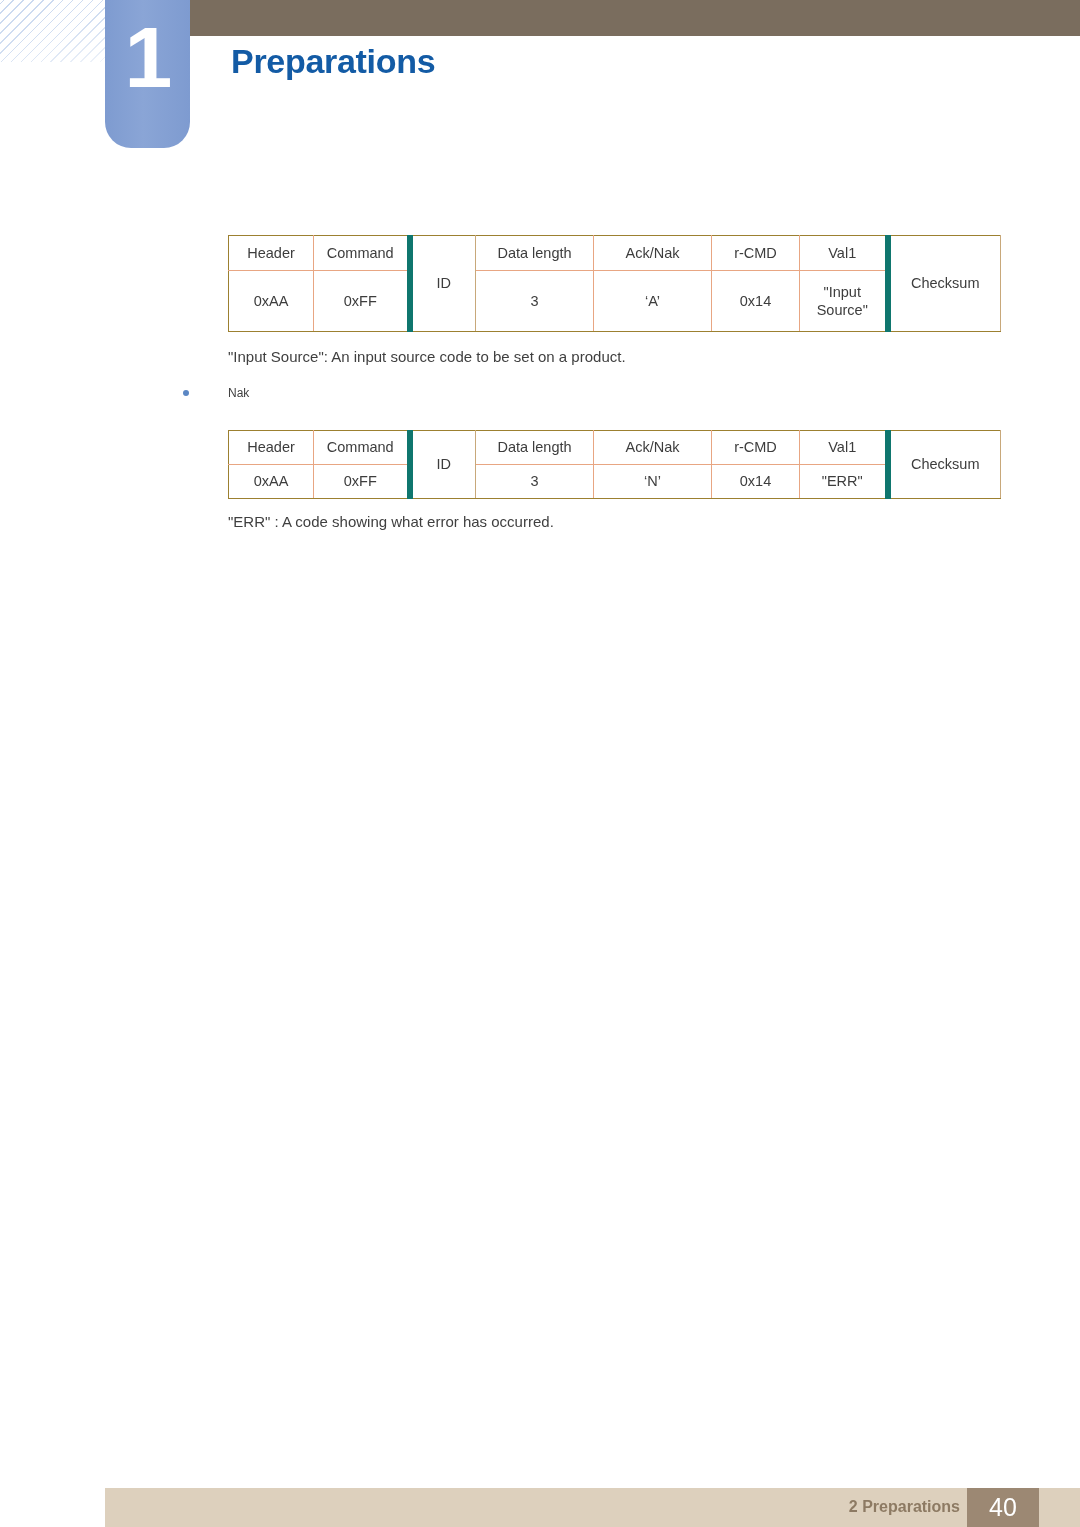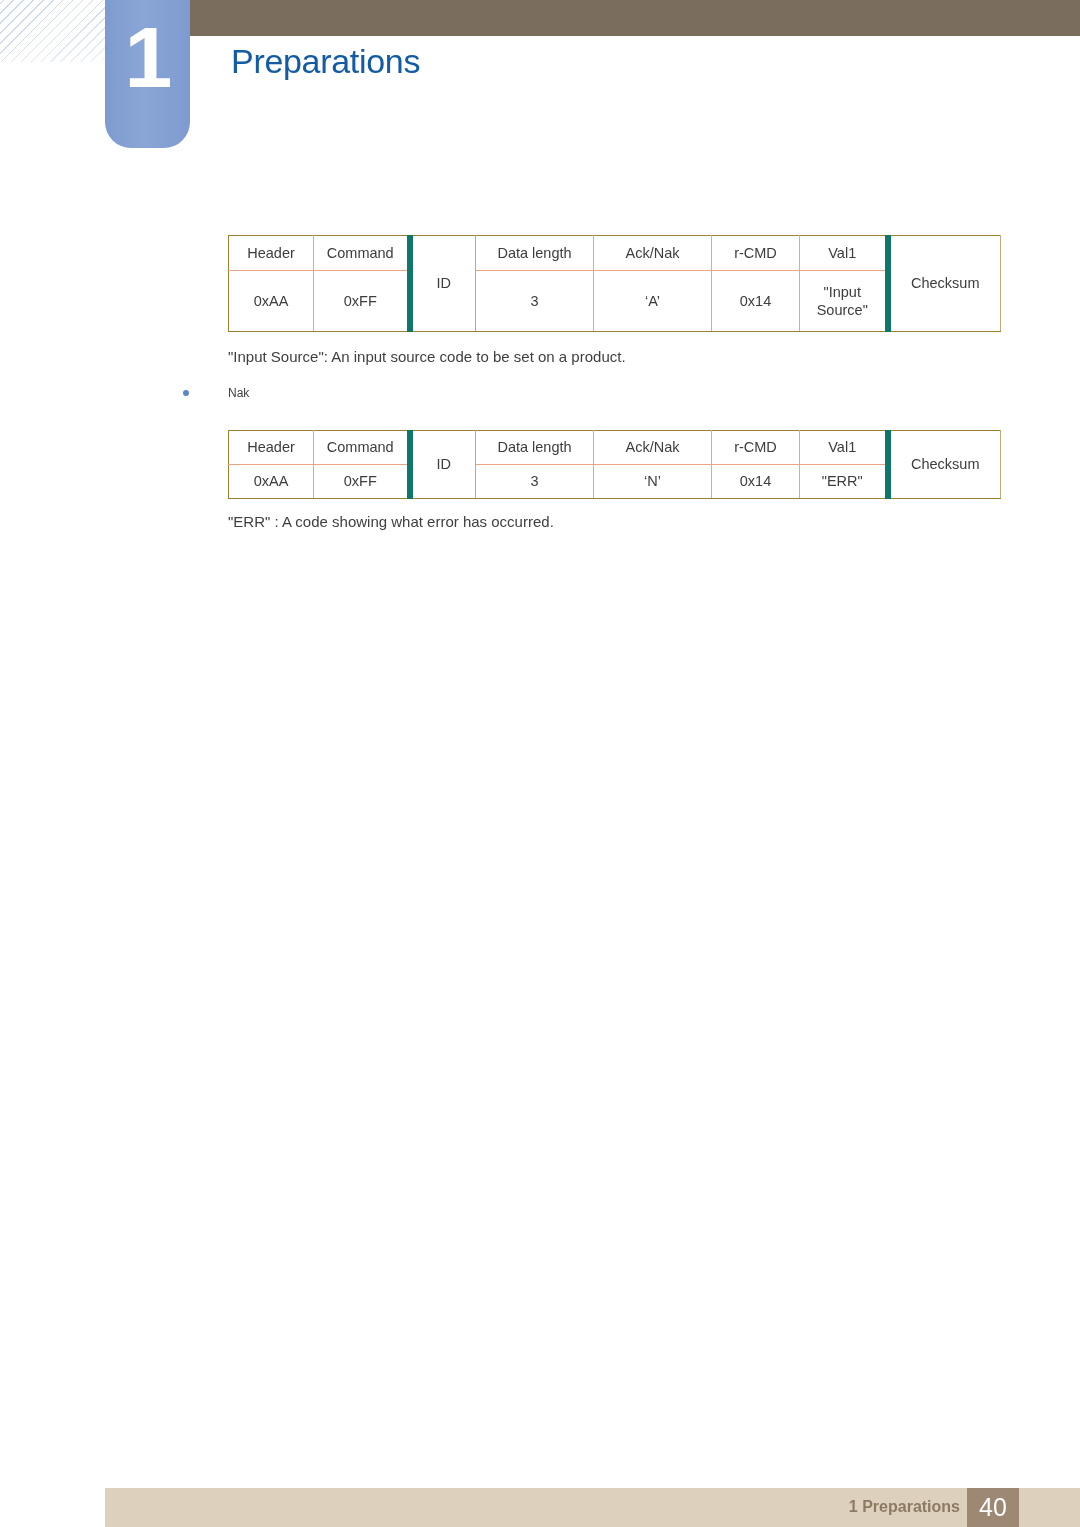--- a/index.html
+++ b/index.html
@@ -66,21 +66,21 @@
     margin-top: 14px;
     letter-spacing: -2px;
   }
 
   
   .chapter-title {
     position: absolute;
     left: 231px;
     top: 42px;
     font-size: 34px;
-    font-weight: normal;
+    font-weight: bold;
     color: #135ba5;
     letter-spacing: -0.3px;
   }
 
   
   .content {
     position: absolute;
     left: 0;
     top: 0;
     width: 1080px;
@@ -193,21 +193,21 @@
     top: 1498px;
     font-size: 16px;
     font-weight: bold;
     color: #8d7a63;
     white-space: nowrap;
   }
   .page-badge {
     position: absolute;
     left: 967px;
     top: 1488px;
-    width: 52px;
+    width: 72px;
     height: 39px;
     background: #9c8873;
     display: flex;
     align-items: center;
     justify-content: center;
   }
   .page-number {
     color: #ffffff;
     font-size: 25px;
     line-height: 1;
@@ -299,16 +299,16 @@
         <td class="outer-bottom">"ERR"</td>
       </tr>
     </tbody>
   </table>
 
   <div class="note-line" id="note-err">"ERR" : A code showing what error has occurred.</div>
 
 </div>
 
 <div class="footer-bar"></div>
-<div class="footer-label">1 Preparations</div>
+<div class="footer-label">2 Preparations</div>
 <div class="page-badge">
   <span class="page-number">40</span>
 </div>
 
 </body></html>

